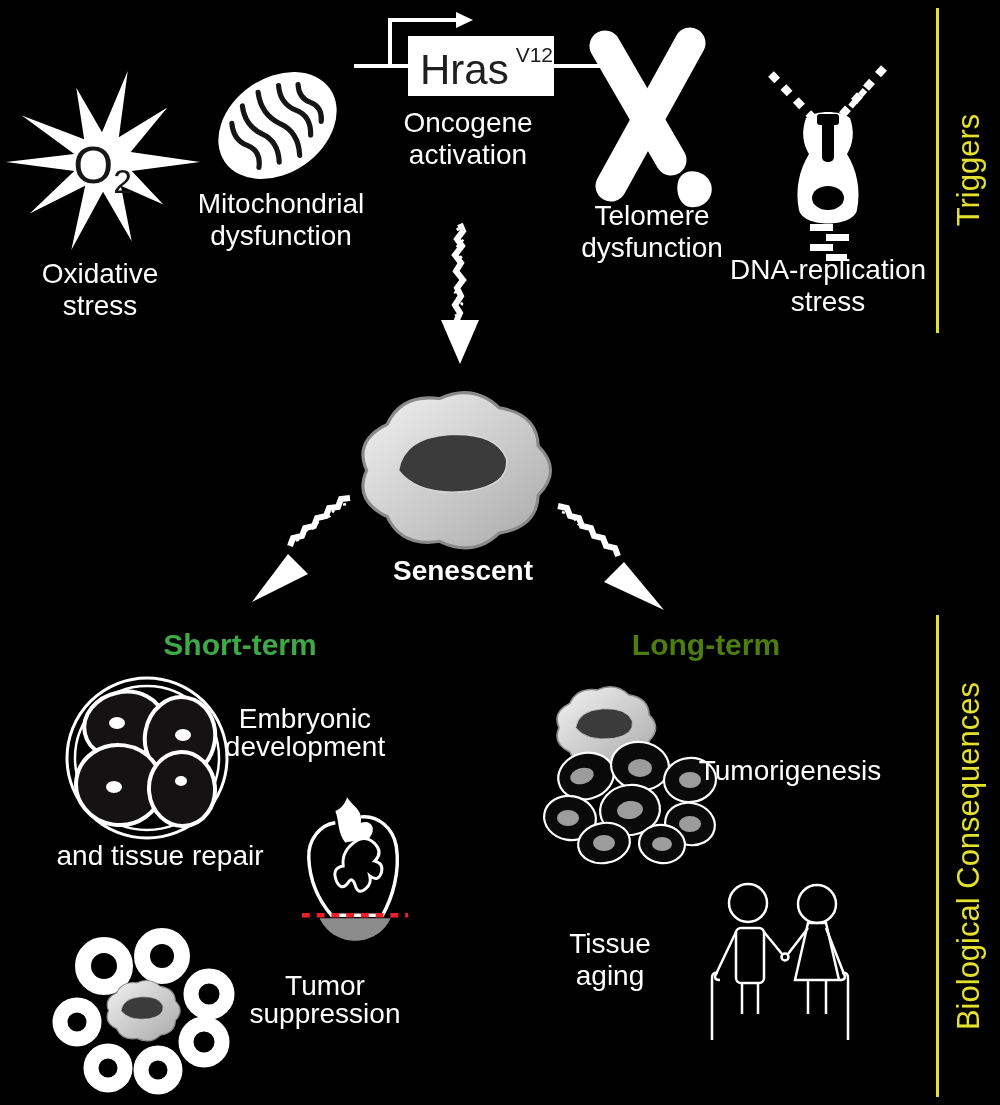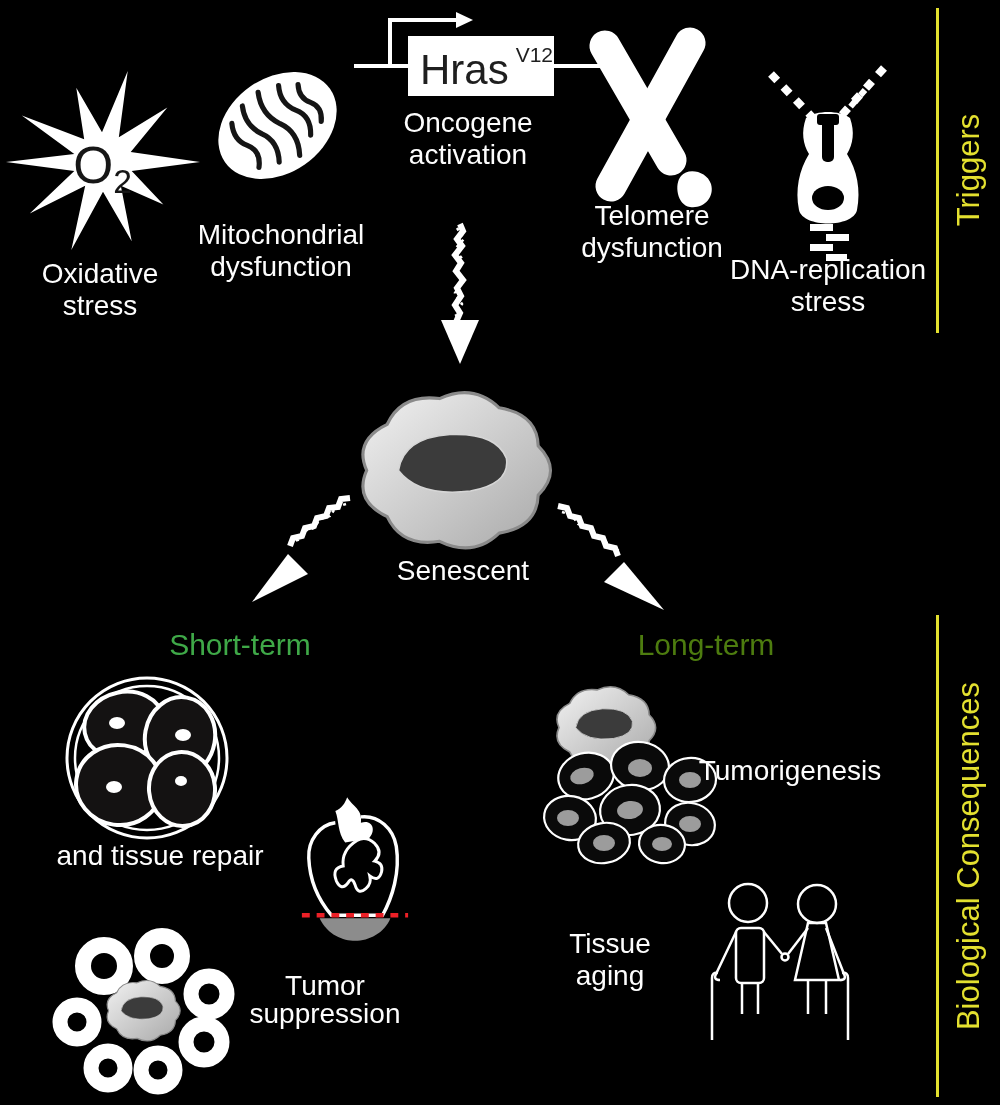--- a/index.html
+++ b/index.html
@@ -3,22 +3,22 @@
 <meta charset="utf-8">
 <style>
   html,body{margin:0;padding:0;background:#000;}
   .canvas{position:relative;width:1000px;height:1105px;background:#000;overflow:hidden;
           font-family:"Liberation Sans",sans-serif;color:#fff;}
   .abs{position:absolute;}
   .label{position:absolute;transform:translateX(-50%);text-align:center;white-space:nowrap;
          font-size:28px;line-height:32px;color:#fdfdfd;}
   .label .ln{display:block;}
   .tight{line-height:28px;}
-  .wide{line-height:38px;}
-  .heading{position:absolute;transform:translateX(-50%);font-size:30px;font-weight:normal;white-space:nowrap;}
+  .wide{line-height:38px;font-weight:bold;}
+  .heading{position:absolute;transform:translateX(-50%);font-size:30px;font-weight:bold;white-space:nowrap;}
   .short{color:#3fa948;}
   .long{color:#4d7c0f;}
   .vlabel{position:absolute;transform:translate(-50%,-50%) rotate(-90deg);
           font-size:31px;color:#e3e02f;white-space:nowrap;}
   .vline{position:absolute;width:3px;background:#e3e02f;}
   svg{display:block;overflow:visible;}
   svg text{font-family:"Liberation Sans",sans-serif;}
 </style>
 </head>
 <body>
@@ -50,21 +50,21 @@
   <svg class="abs" style="left:200px;top:48px" width="155" height="155" viewBox="0 0 150 150">
     <g transform="rotate(-35 75 75)">
       <ellipse cx="75" cy="75" rx="62" ry="46" fill="#fff"></ellipse>
       <path d="M40,48 q-8,14 0,26 q8,12 -3,24" fill="none" stroke="#151515" stroke-width="5" stroke-linecap="round"></path>
       <path d="M58,40 q-9,17 0,33 q9,15 -2,32" fill="none" stroke="#151515" stroke-width="5" stroke-linecap="round"></path>
       <path d="M78,38 q-10,19 0,37 q10,17 -2,36" fill="none" stroke="#151515" stroke-width="5" stroke-linecap="round"></path>
       <path d="M98,44 q-9,15 0,29 q9,13 -2,28" fill="none" stroke="#151515" stroke-width="5" stroke-linecap="round"></path>
       <path d="M114,54 q-7,11 0,21 q7,10 -2,21" fill="none" stroke="#151515" stroke-width="5" stroke-linecap="round"></path>
     </g>
   </svg>
-  <div class="label" style="left:281px;top:219px">
+  <div class="label" style="left:281px;top:188px">
     <span class="ln">Mitochondrial</span>
     <span class="ln">dysfunction</span>
   </div>
 
   <svg class="abs" style="left:350px;top:8px" width="290" height="110" viewBox="0 0 290 110">
     <line x1="4" y1="58" x2="58" y2="58" stroke="#fff" stroke-width="4"></line>
     <line x1="204" y1="58" x2="282" y2="58" stroke="#fff" stroke-width="4"></line>
     <path d="M40,58 L40,12 L106,12" fill="none" stroke="#fff" stroke-width="4"></path>
     <polygon points="106,4 106,20 123,12" fill="#fff"></polygon>
     <rect x="58" y="28" width="146" height="60" fill="#fff"></rect>
@@ -138,20 +138,24 @@
     <circle cx="85" cy="85" r="72" fill="none" stroke="#fff" stroke-width="2.5"></circle>
     <ellipse cx="62" cy="52" rx="40" ry="33" fill="#141212" stroke="#fff" stroke-width="4" transform="rotate(-12 62 52)"></ellipse>
     <ellipse cx="118" cy="64" rx="35" ry="40" fill="#141212" stroke="#fff" stroke-width="4" transform="rotate(10 118 64)"></ellipse>
     <ellipse cx="57" cy="112" rx="43" ry="40" fill="#141212" stroke="#fff" stroke-width="4" transform="rotate(8 57 112)"></ellipse>
     <ellipse cx="120" cy="116" rx="33" ry="37" fill="#141212" stroke="#fff" stroke-width="4" transform="rotate(-5 120 116)"></ellipse>
     <ellipse cx="55" cy="50" rx="8" ry="6" fill="#fff"></ellipse>
     <ellipse cx="121" cy="62" rx="8" ry="6" fill="#fff"></ellipse>
     <ellipse cx="52" cy="114" rx="8" ry="6" fill="#fff"></ellipse>
     <ellipse cx="119" cy="108" rx="6" ry="5" fill="#fff"></ellipse>
   </svg>
+  <div class="label tight" style="left:305px;top:705px">
+    <span class="ln">Embryonic</span>
+    <span class="ln">development</span>
+  </div>
 
   <div class="label tight" style="left:160px;top:842px">
     <span class="ln">and tissue repair</span>
   </div>
   <svg class="abs" style="left:296px;top:795px" width="118" height="148" viewBox="0 0 120 150">
     <path d="M40,28 C24,30 12,46 13,64 C14,88 24,108 36,122 L88,122 C98,104 106,78 102,52 C99,34 84,20 66,22" fill="none" stroke="#fff" stroke-width="3.5"></path>
     <path d="M52,2 C58,12 68,14 66,28 C78,24 82,36 74,44 L50,48 C42,38 44,26 40,16 C46,14 50,8 52,2 Z" fill="#fff"></path>
     <path d="M62,46 q-16,10 -14,26 q-12,2 -7,15 q5,11 12,2 q4,-7 7,2 q3,11 11,4 q6,-5 4,-13 q9,7 12,-4 q2,-9 -7,-11 q9,-9 0,-18 q-9,-8 -18,-3" fill="none" stroke="#fff" stroke-width="3"></path>
     <line x1="6" y1="122" x2="114" y2="122" stroke="#ec2027" stroke-width="4.5" stroke-dasharray="8 7"></line>
     <path d="M24,125 C32,142 48,148 60,148 C74,148 90,140 96,125 Z" fill="#8c8c8c"></path>

